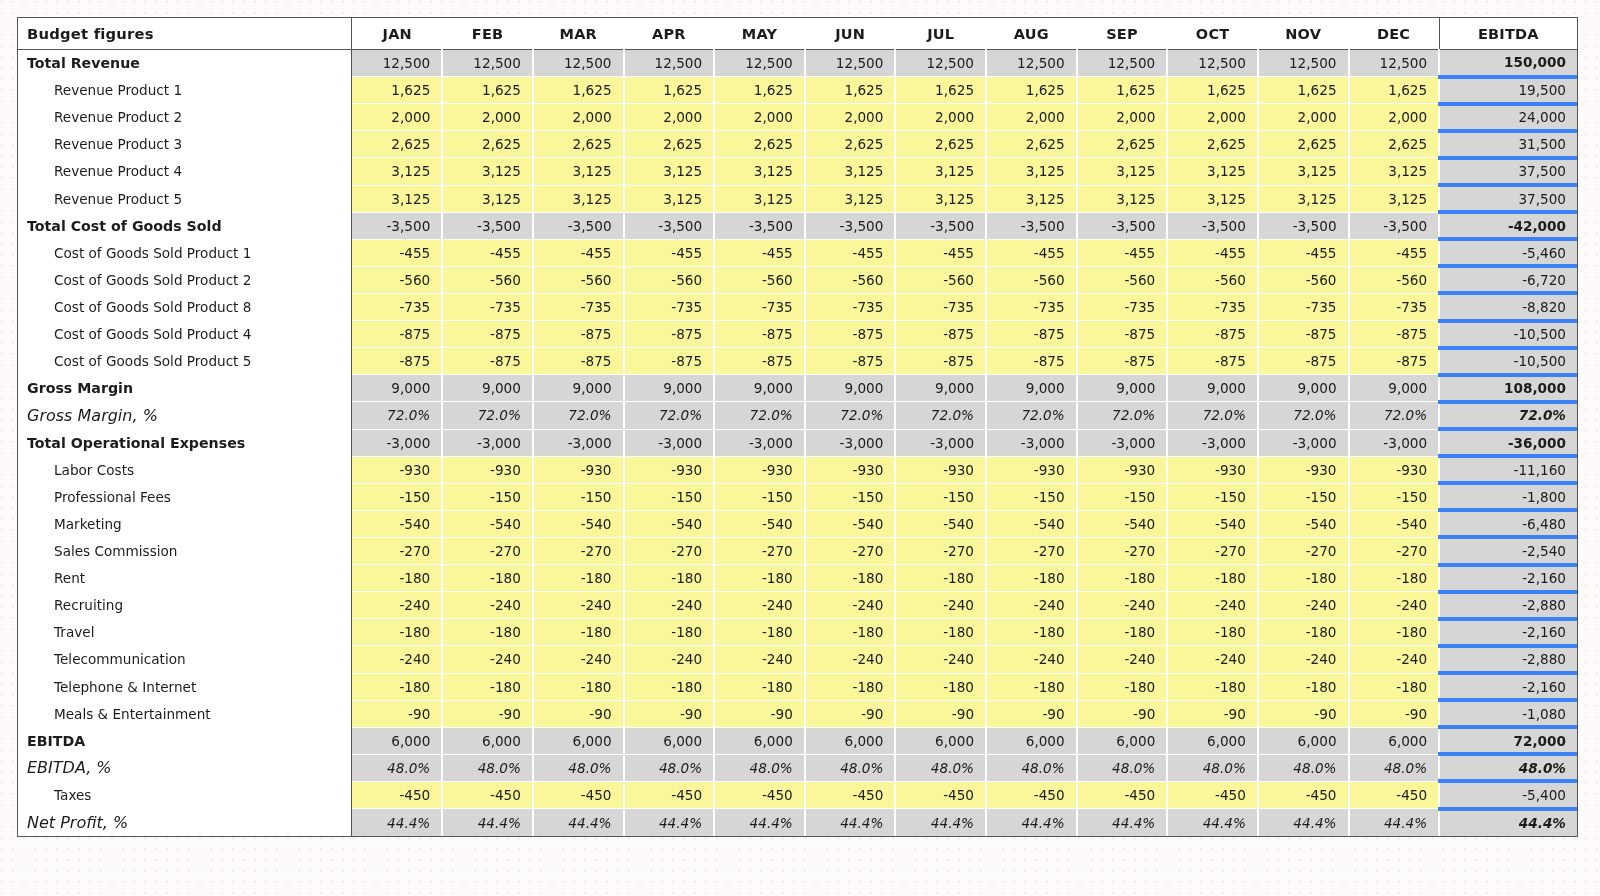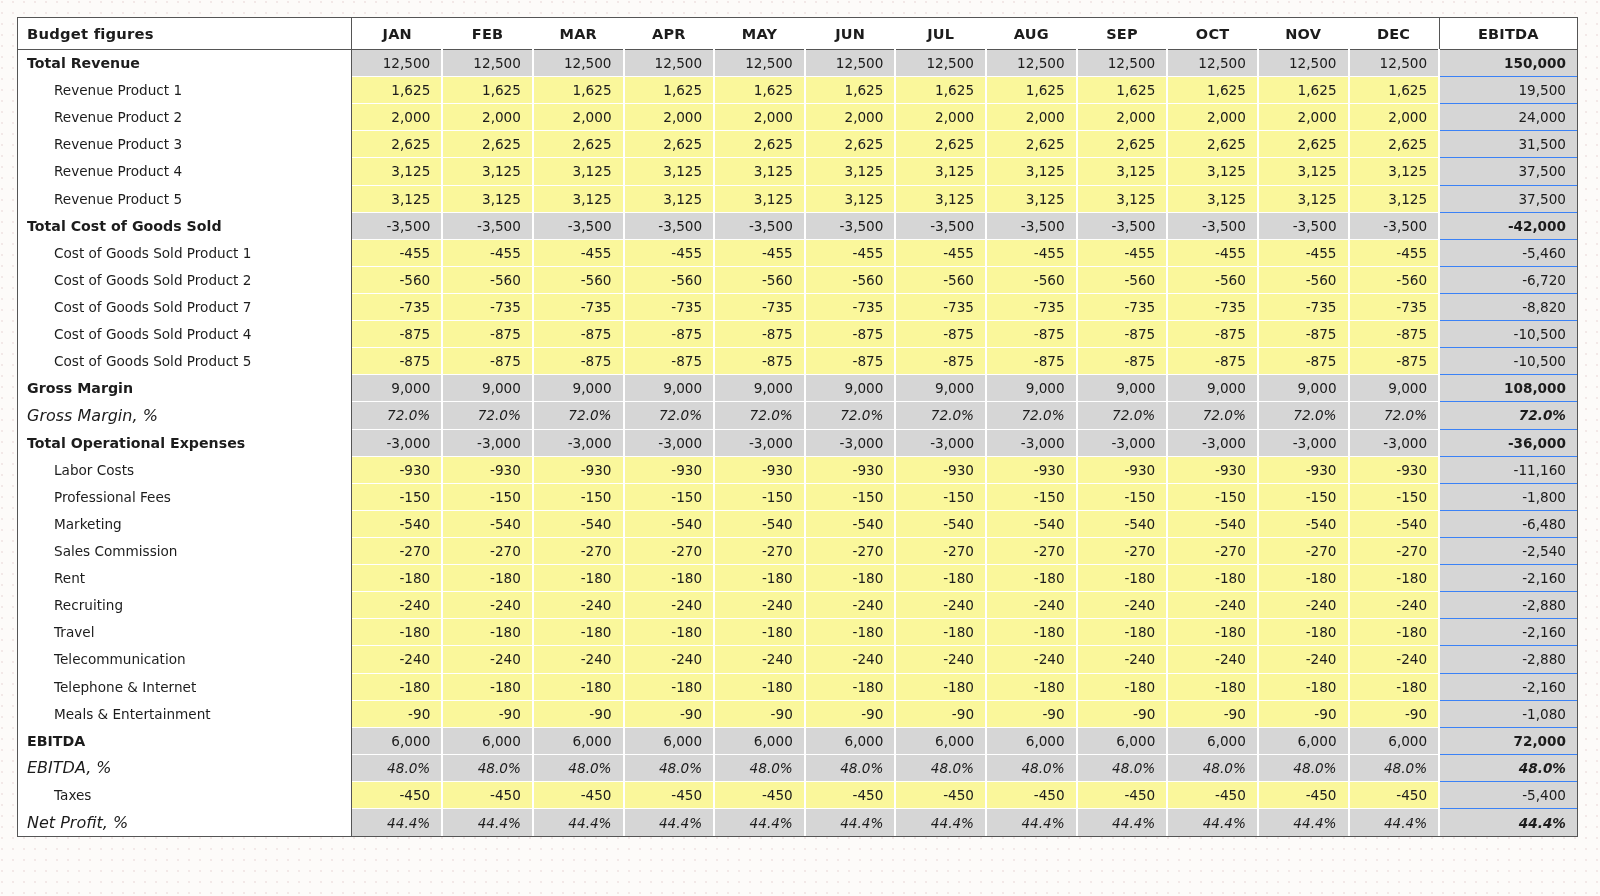--- a/index.html
+++ b/index.html
@@ -87,21 +87,21 @@
     padding-right: 11px;
     box-sizing: border-box;
     border-bottom: 1px solid #ffffff;
     border-right: 2px solid #ffffff;
   }
   td.tot {
     text-align: right;
     padding-right: 11px;
     box-sizing: border-box;
     border-left: 1.6px solid #555555;
-    border-bottom: 1px solid #3b82f6;
+    border-bottom: 4px solid #3b82f6;
     background: #d6d6d6;
   }
 
   
   tr.head-row td.lbl { font-weight: bold; font-size: 14.2px; }
   tr.head-row td.val, tr.head-row td.tot { background: #d6d6d6; }
   tr.head-row td.tot { font-weight: bold; }
 
   tr.item-row td.lbl { padding-left: 36px; font-size: 13.6px; }
   tr.item-row td.val { background: #faf79b; }
@@ -290,21 +290,21 @@
           <td class="val">-560</td>
           <td class="val">-560</td>
           <td class="val">-560</td>
           <td class="val">-560</td>
           <td class="val">-560</td>
           <td class="val">-560</td>
           <td class="val">-560</td>
           <td class="tot">-6,720</td>
         </tr>
         <tr class="item-row">
-          <td class="lbl">Cost of Goods Sold Product 7</td>
+          <td class="lbl">Cost of Goods Sold Product 8</td>
           <td class="val">-735</td>
           <td class="val">-735</td>
           <td class="val">-735</td>
           <td class="val">-735</td>
           <td class="val">-735</td>
           <td class="val">-735</td>
           <td class="val">-735</td>
           <td class="val">-735</td>
           <td class="val">-735</td>
           <td class="val">-735</td>

